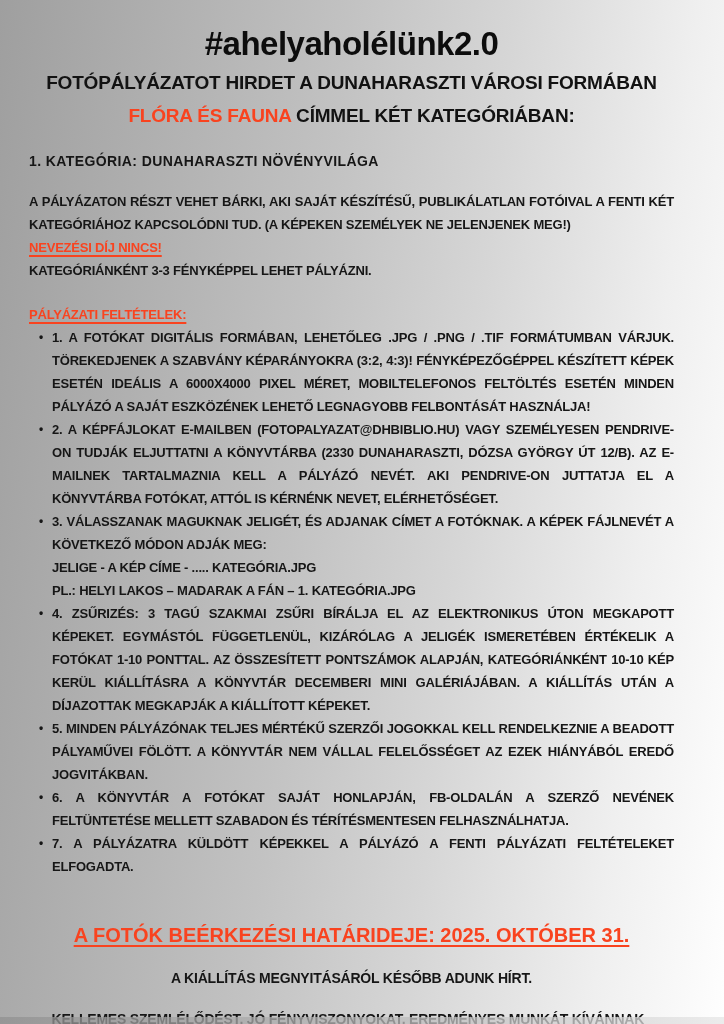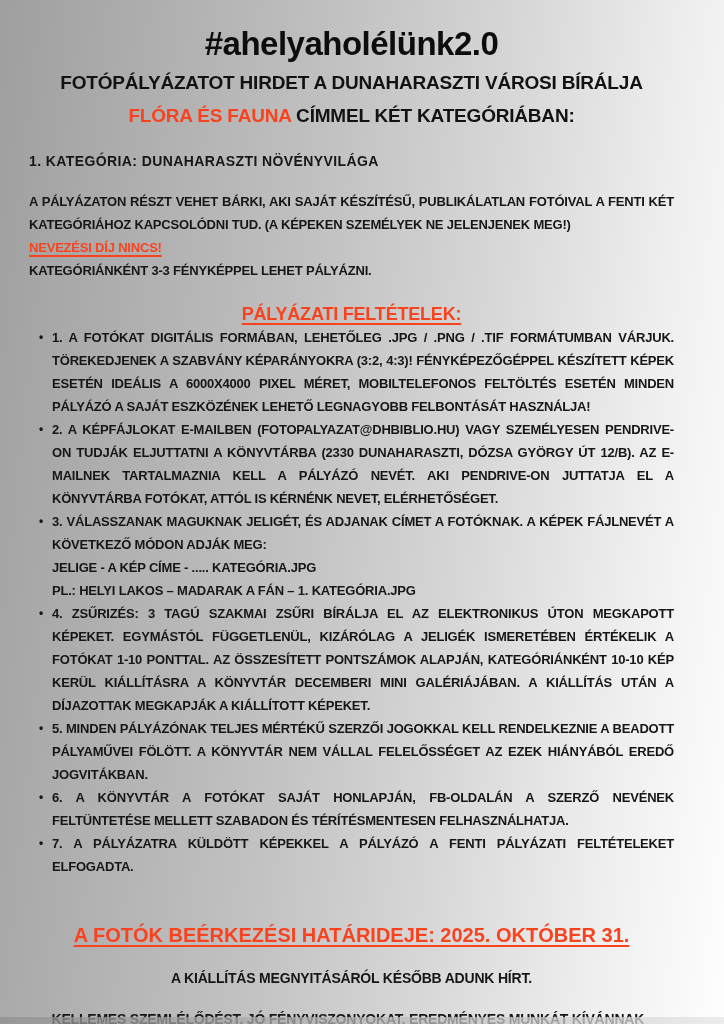--- a/index.html
+++ b/index.html
@@ -48,21 +48,21 @@
     font-size: 14px;
     line-height: 22px;
     letter-spacing: 0.4px;
   }
   .body-text { font-size: 13px; line-height: 23px; }
   .intro {
     margin: 18px 0 0 0;
     text-align: justify;
   }
   .note-line { margin-top: 0; }
-  .conditions-heading { margin-top: 21px; font-size: 18px; text-align: center; }
+  .conditions-heading { margin-top: 21px; font-size: 13px; }
   ul.conditions {
     list-style: none;
     margin: 0;
     padding: 0 0 0 10px;
   }
   ul.conditions li {
     position: relative;
     padding-left: 13px;
   }
   ul.conditions li::before {
@@ -109,21 +109,21 @@
     opacity: 0.75;
   }
 </style>
 </head>
 <body>
 
 <div class="poster">
 
   <h1 class="page-title">#ahelyaholélünk2.0</h1>
 
-  <div class="subtitle">FOTÓPÁLYÁZATOT HIRDET A DUNAHARASZTI VÁROSI BÍRÁLJA</div>
+  <div class="subtitle">FOTÓPÁLYÁZATOT HIRDET A DUNAHARASZTI VÁROSI FORMÁBAN</div>
 
   <div class="subtitle"><span class="accent">FLÓRA ÉS FAUNA</span><span> CÍMMEL KÉT KATEGÓRIÁBAN:</span></div>
 
   <div class="categories">
     <div>1. KATEGÓRIA: DUNAHARASZTI NÖVÉNYVILÁGA</div>
   </div>
 
   <p class="body-text intro">A PÁLYÁZATON RÉSZT VEHET BÁRKI, AKI SAJÁT KÉSZÍTÉSŰ, PUBLIKÁLATLAN FOTÓIVAL A FENTI KÉT KATEGÓRIÁHOZ KAPCSOLÓDNI TUD. (A KÉPEKEN SZEMÉLYEK NE JELENJENEK MEG!)</p>
 
   <div class="body-text accent u note-line">NEVEZÉSI DÍJ NINCS!</div>

